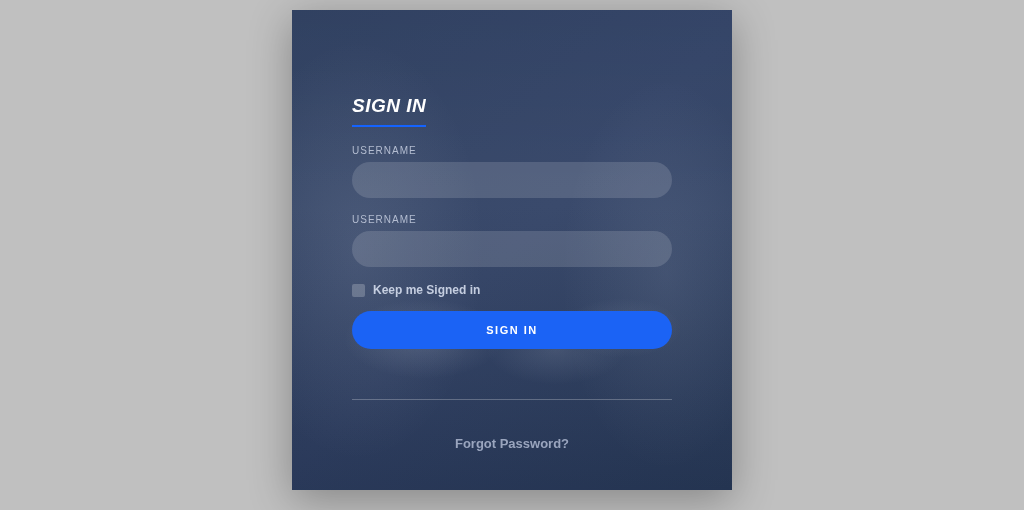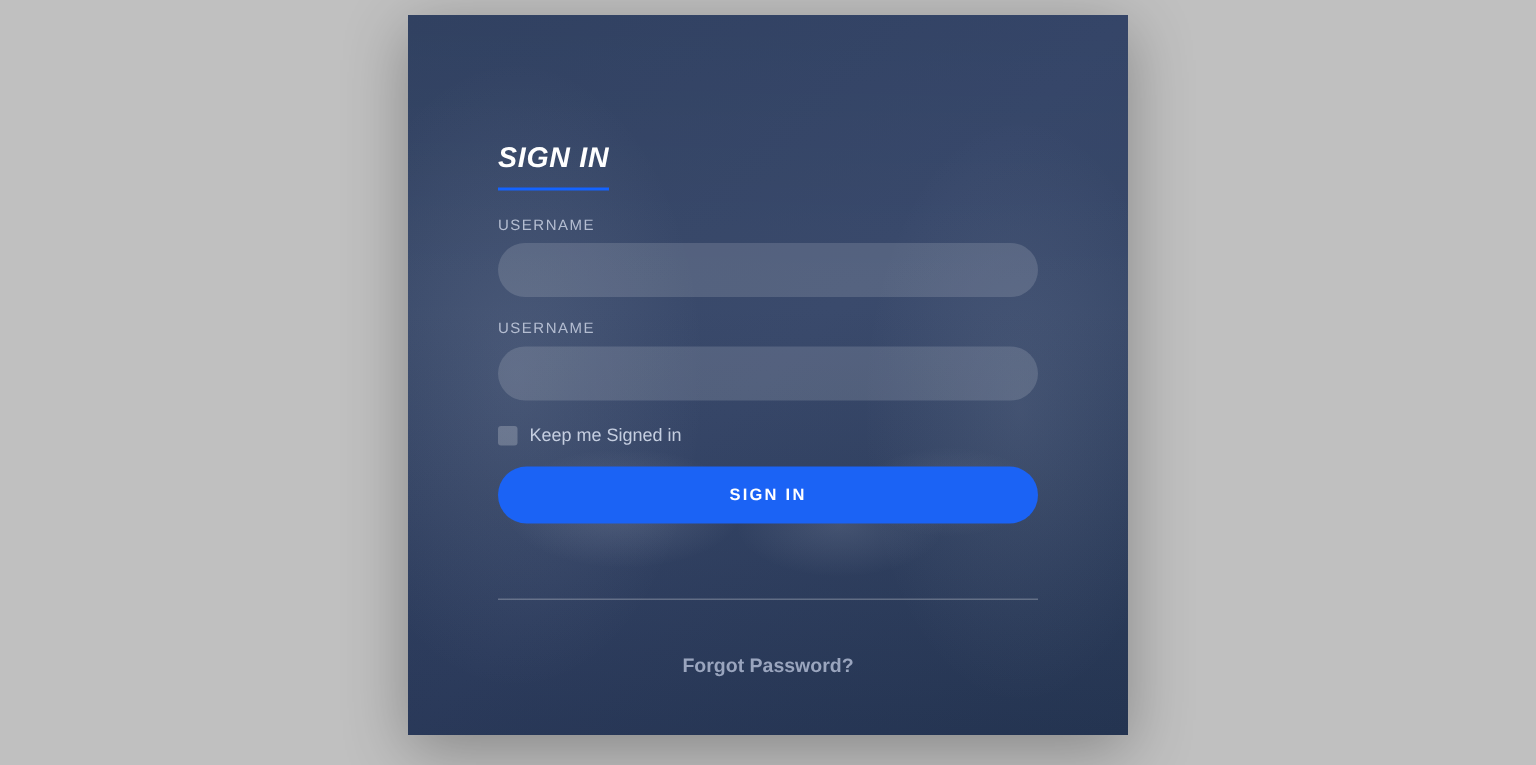--- a/index.html
+++ b/index.html
@@ -12,21 +12,21 @@
       font-family: 'Segoe UI', Tahoma, Geneva, Verdana, sans-serif;
       width: 1024px;
       height: 510px;
       display: flex;
       align-items: flex-start;
       justify-content: center;
       padding-top: 10px;
       overflow: hidden;
     }
     .card {
-      width: 480px;
+      width: 440px;
       height: 480px;
       background: linear-gradient(135deg, #2a3b5c 0%, #2e3f63 50%, #283a5a 100%);
       position: relative;
       box-shadow: 0 10px 40px rgba(0,0,0,0.3);
       overflow: hidden;
     }
     .card::before {
       content: '';
       position: absolute;
       inset: 0;
@@ -104,21 +104,21 @@
     .checkbox {
       width: 13px;
       height: 13px;
       background: rgba(255,255,255,0.22);
       border-radius: 2px;
       cursor: pointer;
     }
     .checkbox-label {
       font-size: 12px;
       color: #c5cee0;
-      font-weight: 400;
+      font-weight: 700;
       text-align: center;
     }
     .submit {
       width: 100%;
       height: 38px;
       border-radius: 19px;
       background: #1b63f5;
       border: none;
       color: #fff;
       font-size: 11px;

